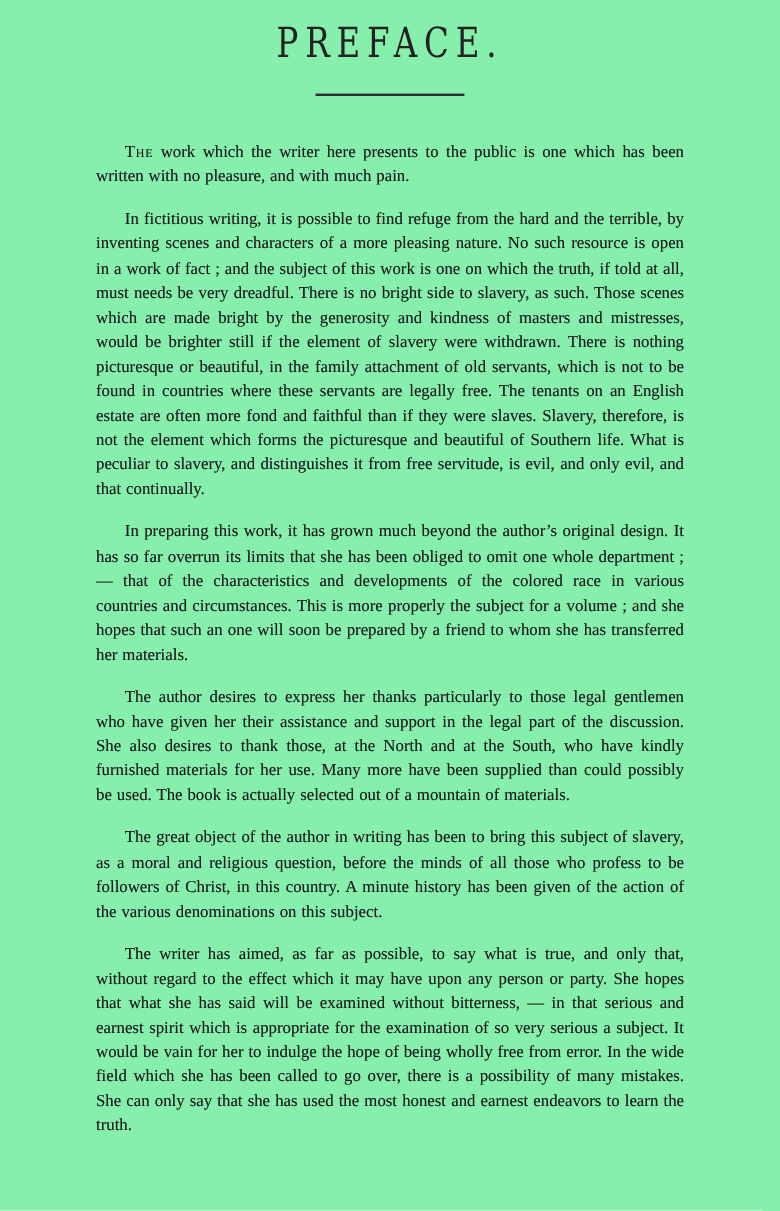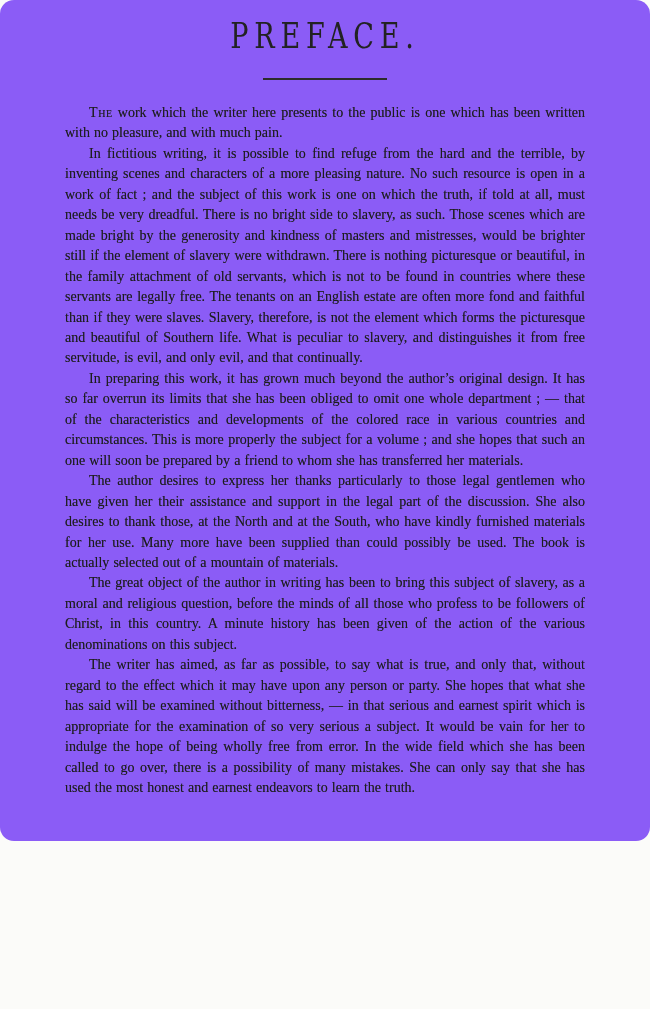--- a/index.html
+++ b/index.html
@@ -3,26 +3,25 @@
 <meta charset="utf-8">
 <style>
   html, body {
     margin: 0;
     padding: 0;
     background: #fbfbf9;
   }
   .page {
     position: relative;
     width: 650px;
-    height: 841px;
-    background: #8b5cf6;
+    height: 1009px;
+    background: #86efac;
     overflow: hidden;
     font-family: "Liberation Serif", serif;
     color: #1d1d1d;
-    border-radius: 14px;
   }
   .title {
     margin: 0;
     position: absolute;
     top: 16px;
     left: 0;
     right: 0;
     text-align: center;
     font-family: "DejaVu Serif", serif;
     font-weight: 500;
@@ -41,21 +40,21 @@
     height: 2px;
     background: #2c2c2c;
   }
   .body {
     position: absolute;
     top: 103px;
     left: 65px;
     width: 520px;
   }
   .para {
-    margin: 0;
+    margin: 15px;
     font-size: 14px;
     line-height: 20.45px;
     text-align: justify;
     text-indent: 24px;
     word-spacing: 0.6px;
     text-shadow: 0 0 0.4px rgba(30,30,30,0.55);
   }
   .lead {
     font-variant: small-caps;
     letter-spacing: 0.6px;

